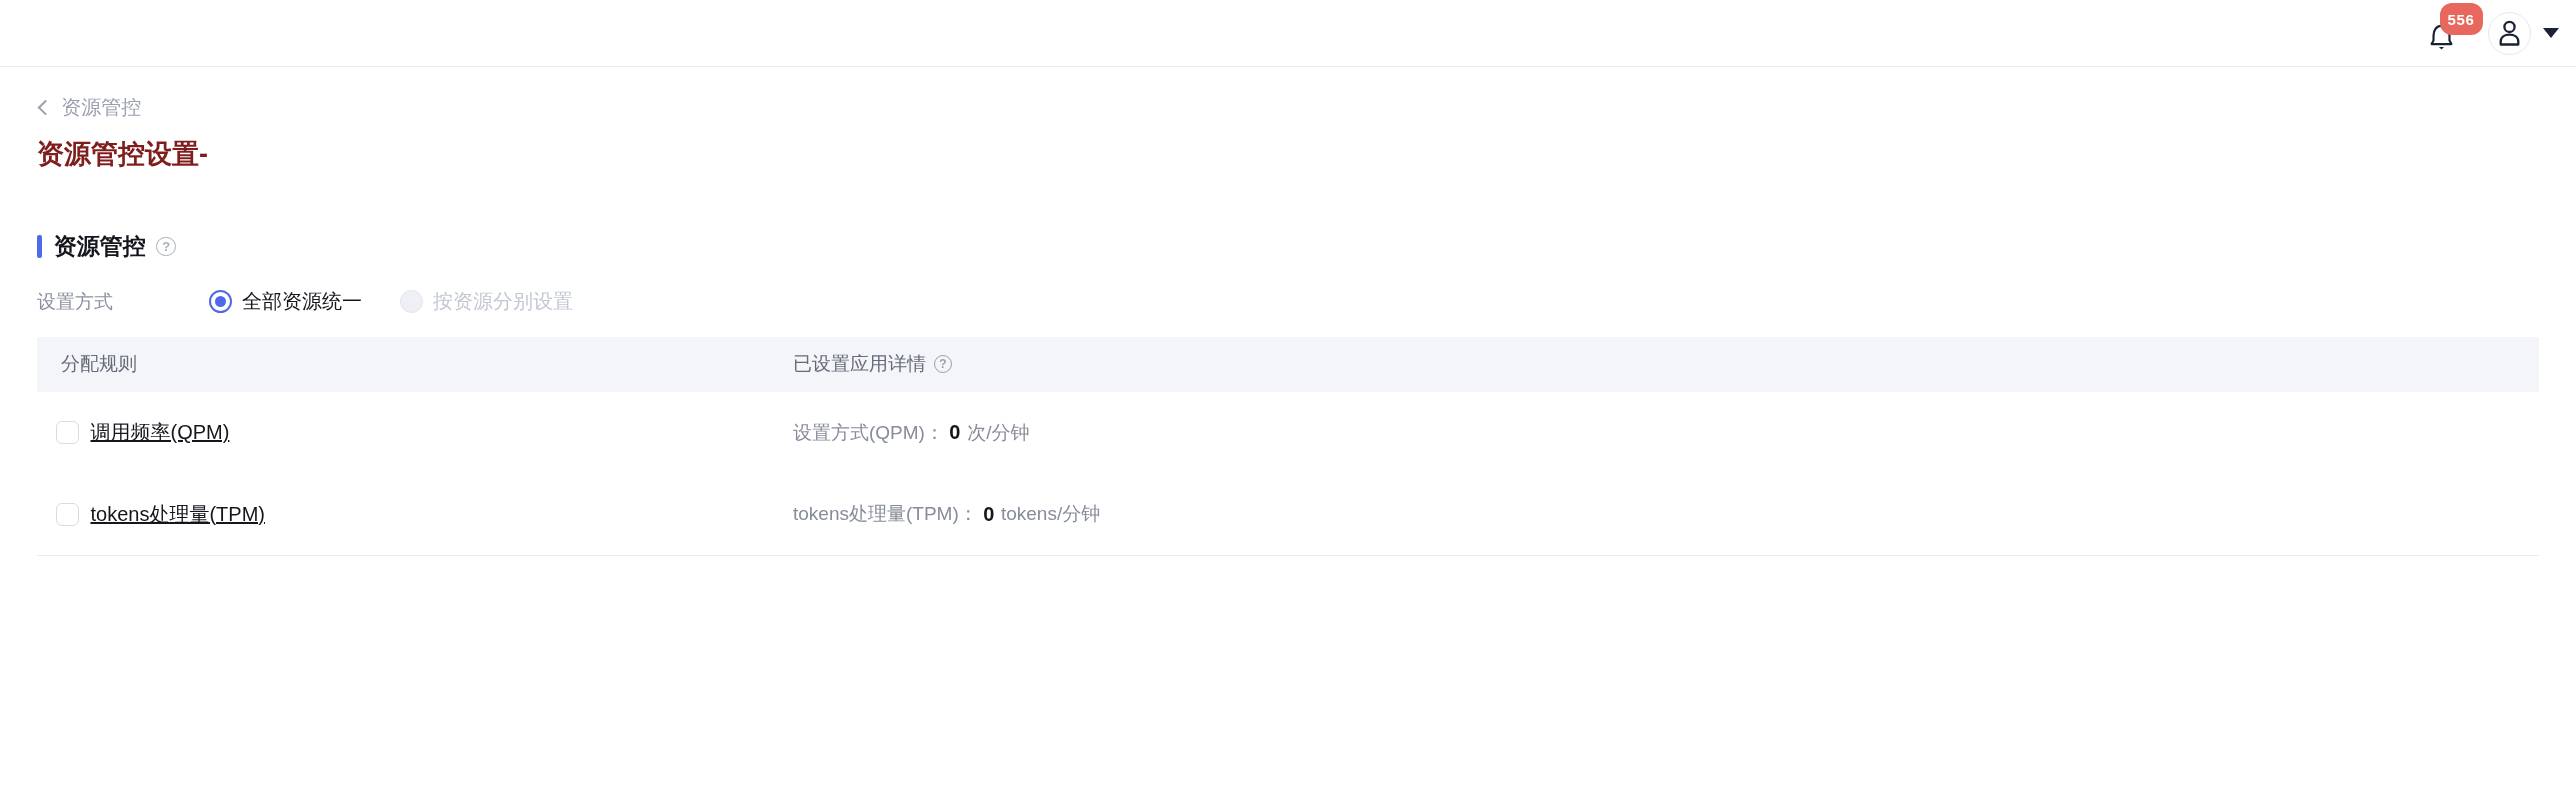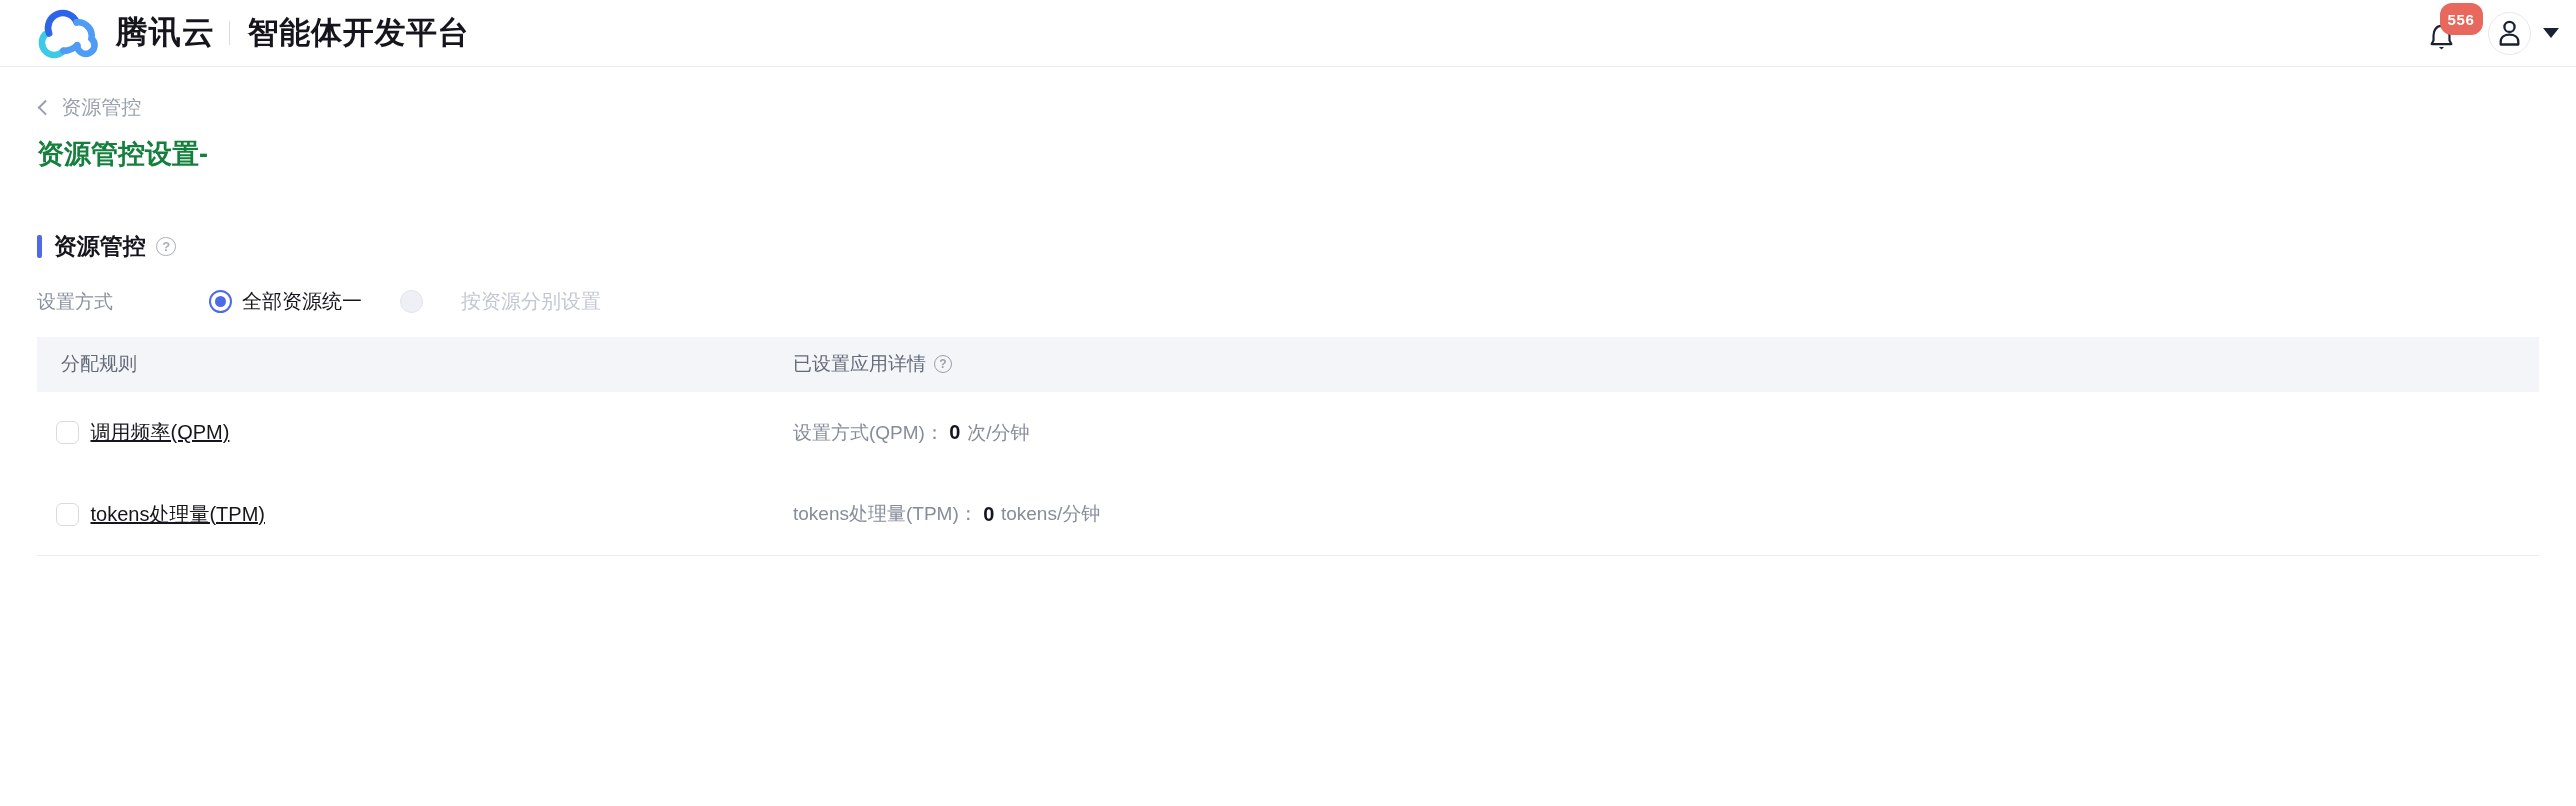--- a/index.html
+++ b/index.html
@@ -22,33 +22,33 @@
            padding:5px 8px; letter-spacing:0.7px; }
   .avatar { width:43px; height:43px; border-radius:50%; border:1.3px solid #e5e8f0; display:flex; align-items:center; justify-content:center; cursor:pointer; background:#fff; }
   .avatar-svg { width:23px; height:26px; }
   .caret { width:0; height:0; border-left:8px solid transparent; border-right:8px solid transparent; border-top:10px solid #1b2134; margin-left:12px; cursor:pointer; }
 
   
   .main { padding:0 37px; }
   .breadcrumb { margin-top:27px; display:flex; align-items:center; cursor:pointer; width:fit-content; }
   .chevron-left { width:10.8px; height:10.8px; border-left:2px solid #99a0ae; border-bottom:2px solid #99a0ae; transform:rotate(45deg); margin:0 10.8px 0 2.7px; }
   .breadcrumb-text { font-size:20px; color:#99a0ae; }
-  .page-title { margin-top:15px; font-size:27px; font-weight:700; color:#15803d; }
+  .page-title { margin-top:15px; font-size:27px; font-weight:700; color:#7f1d1d; }
 
   .section-header { margin-top:59px; display:flex; align-items:center; }
   .accent-bar { width:4.7px; height:23px; border-radius:2px; background:#4e6ae8; margin-right:12px; }
   .section-title { font-size:23px; font-weight:700; color:#15161d; }
   .help-icon { width:19.6px; height:19.6px; border:1.3px solid #a9afbc; border-radius:50%; color:#a9afbc;
                font-size:13px; font-weight:700; display:inline-flex; align-items:center; justify-content:center;
                margin-left:10.8px; cursor:pointer; flex:0 0 auto; }
 
   .method-row { margin-top:26px; display:flex; align-items:center; }
   .method-label { width:172px; font-size:19px; color:#8a90a0; }
   .radio-item { display:flex; align-items:center; }
-  .radio-item + .radio-item { margin-left:38px;gap:28px; }
+  .radio-item + .radio-item { margin-left:38px; }
   .radio-circle { width:23px; height:23px; border-radius:50%; position:relative; }
   .radio-circle.on { border:2px solid #4e6ae8; background:#fff; }
   .radio-circle.on::after { content:""; position:absolute; left:50%; top:50%; width:11.5px; height:11.5px; margin:-5.7px 0 0 -5.7px; border-radius:50%; background:#4e6ae8; }
   .radio-circle.off-disabled { border:1.3px solid #e2e4ea; background:#eef0f5; }
   .radio-label { margin-left:10px; font-size:20px; color:#15161d; }
   .radio-label.disabled { color:#c3c7d2; }
 
   .rule-table { margin-top:21.6px; }
   .t-head { display:flex; align-items:center; height:55px; background:#f4f5f8; }
   .t-row { display:flex; align-items:center; height:82px; background:#fff; }
@@ -69,31 +69,20 @@
          cursor:pointer; letter-spacing:2.7px; border:none; font-family:inherit; }
   .btn-primary { background:#4e6ae8; color:#fff; }
   .btn-default { background:#fff; color:#15161d; border:1.3px solid #dcdfe6; }
 </style>
 </head>
 <body>
 
 <div class="page">
 
   <header class="topbar">
-    <div class="brand">
-      <svg class="logo-svg" viewBox="0 0 130 100" fill="none">
-        <path d="M20 52 A22 22 0 1 0 56 84" stroke="#3ec9e6" stroke-width="13" stroke-linecap="round"></path>
-        <path d="M28 50 A29 29 0 0 1 82 28" stroke="#2e65e8" stroke-width="13" stroke-linecap="round"></path>
-        <path d="M82 28 A27 27 0 0 1 111 60 A17 17 0 1 1 83 73" stroke="#4e9cf5" stroke-width="13" stroke-linecap="round"></path>
-        <path d="M56 84 Q72 84 83 73" stroke="#4e9cf5" stroke-width="13" stroke-linecap="round"></path>
-      </svg>
-      <span class="brand-name">腾讯云</span>
-      <span class="brand-divider"></span>
-      <span class="product-name">智能体开发平台</span>
-    </div>
 
     <div class="topbar-right">
       <div class="bell-wrap">
         <svg class="bell-svg" viewBox="0 0 36 44" fill="none">
           <path d="M18 3 C10 3 5.5 10 5.5 18 L5.5 26 L2.5 31.5 L33.5 31.5 L30.5 26 L30.5 18 C30.5 10 26 3 18 3 Z" stroke="#1b2134" stroke-width="3.4" stroke-linejoin="round"></path>
           <path d="M14 36 L22 36 L18 40 Z" fill="#1b2134"></path>
         </svg>
         <span class="badge">556</span>
       </div>
       <div class="avatar">

